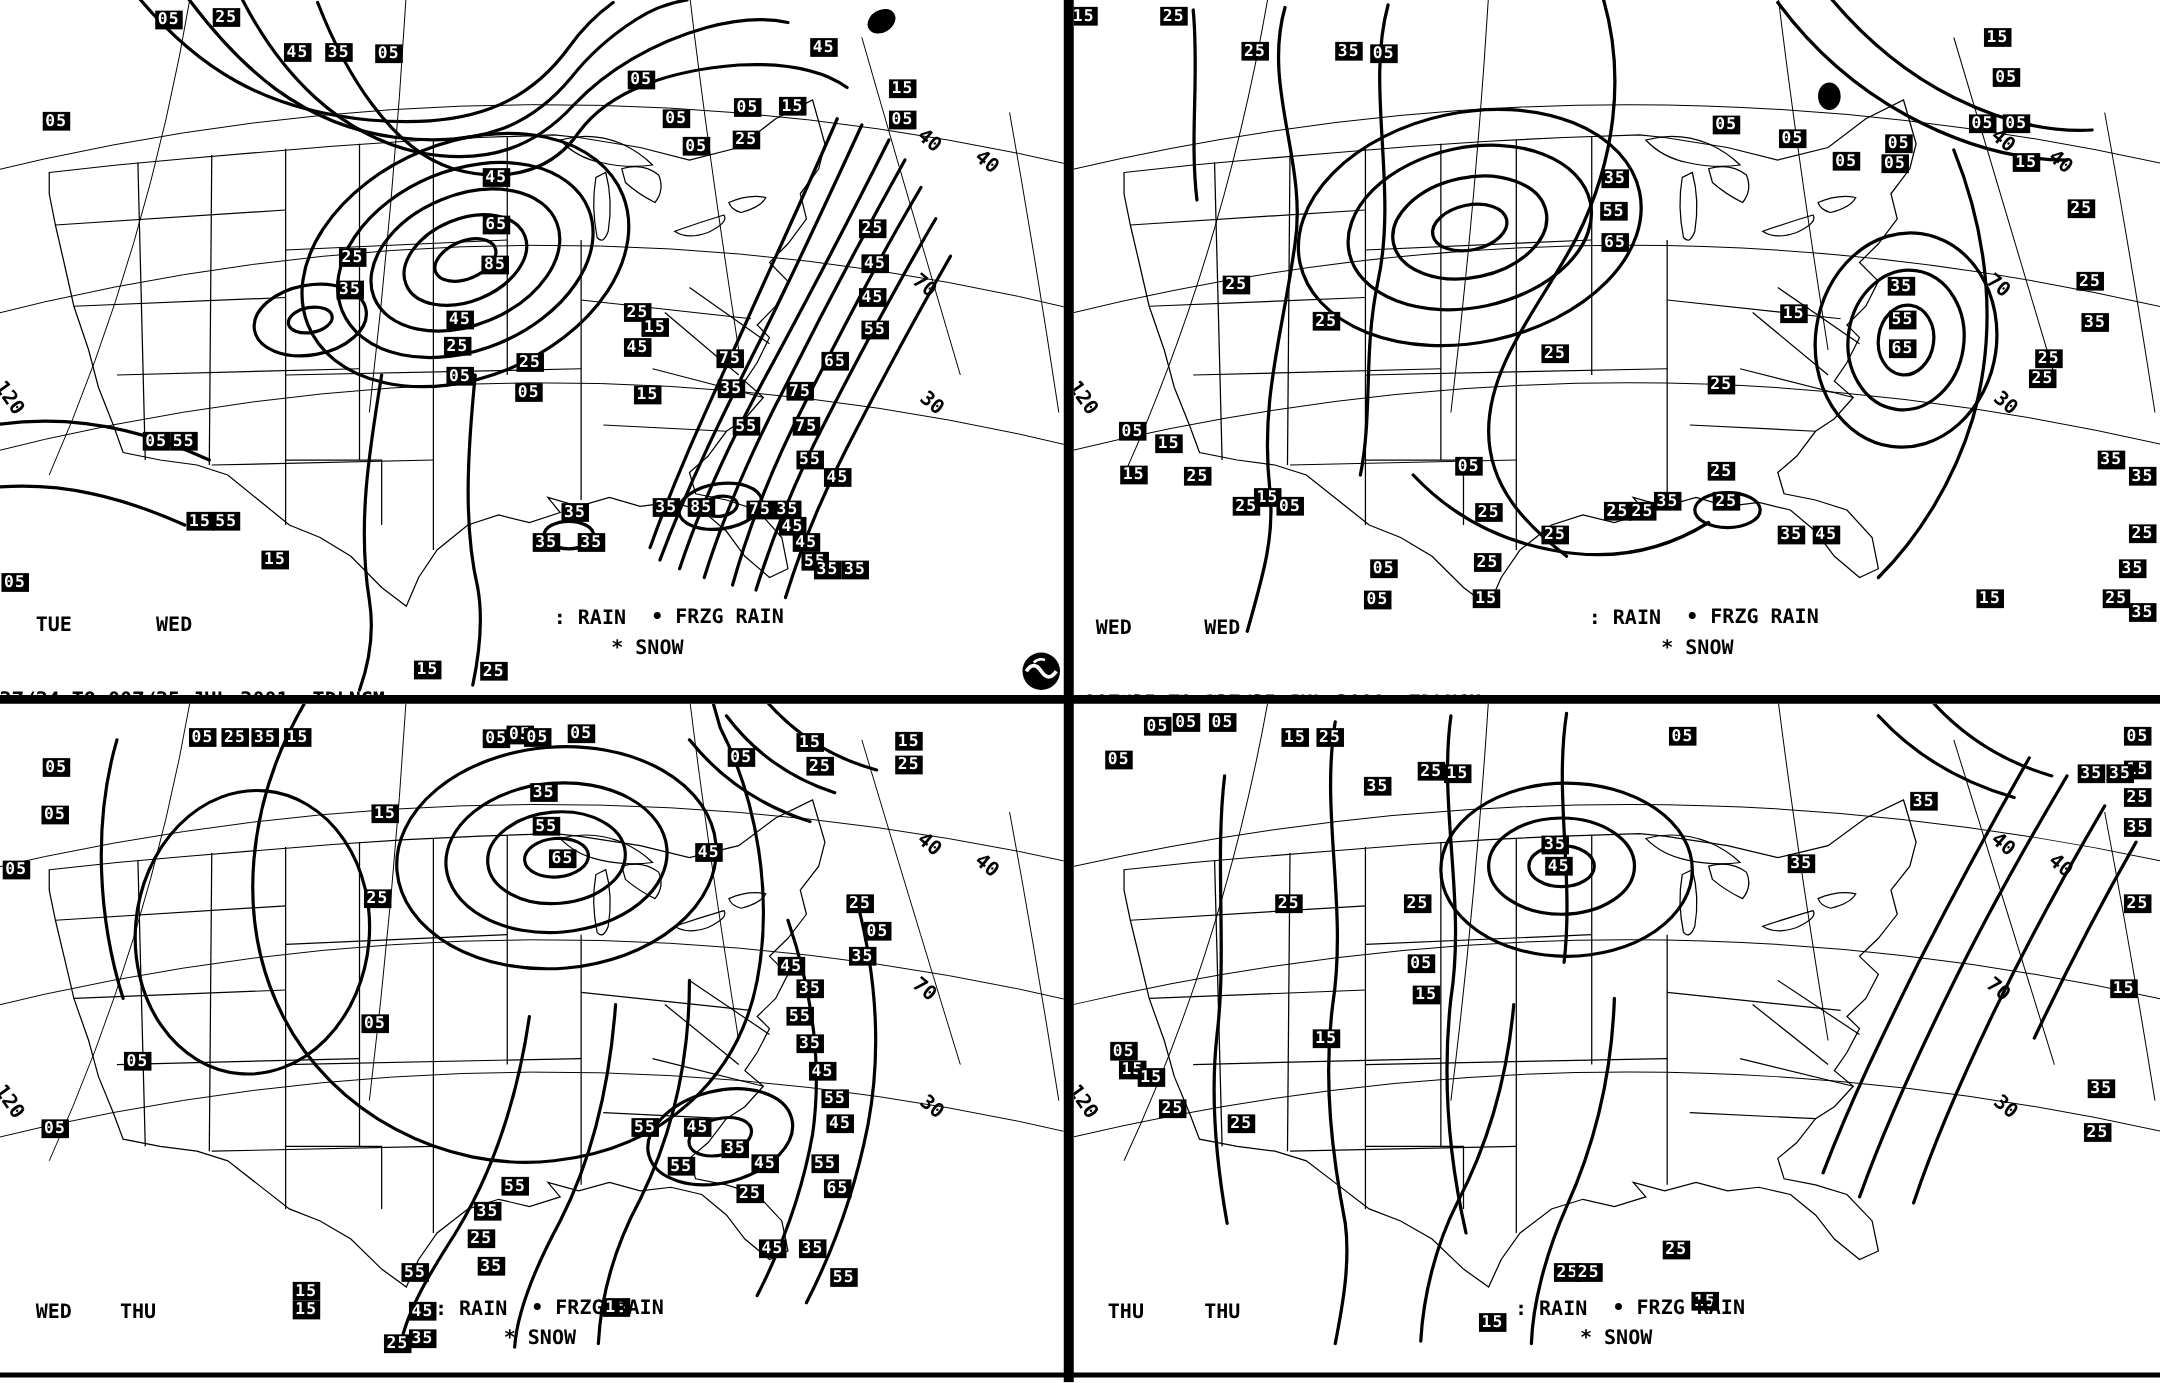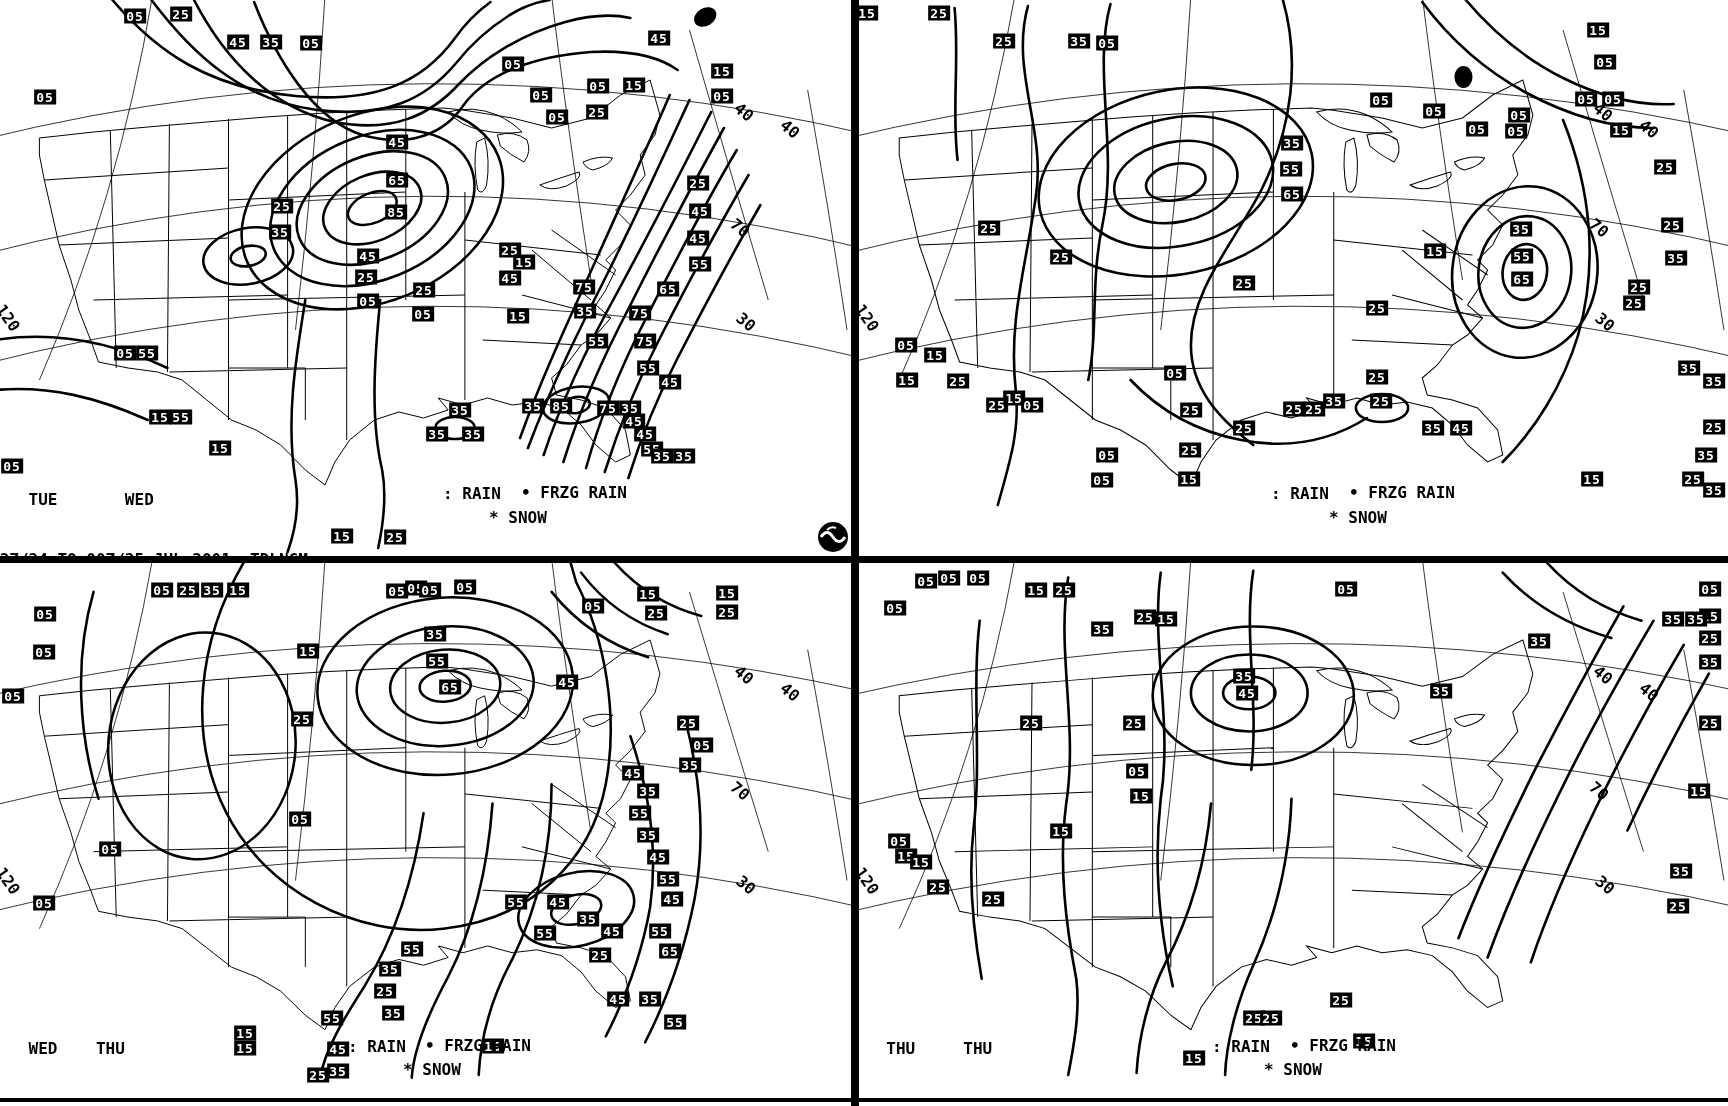--- a/index.html
+++ b/index.html
@@ -272,20 +272,26 @@
         <div class="plab" style="left: 248px; top: 455px;">05</div>
         <div class="plab" style="left: 243px; top: 480px;">05</div>
         <div class="plab" style="left: 331px; top: 450px;">25</div>
         <div class="plab" style="left: 330px; top: 479px;">15</div>
         <div class="grat" style="left: 744px; top: 112px; transform: translate(-50%, -50%) rotate(40deg);">40</div>
         <div class="grat" style="left: 740px; top: 228px; transform: translate(-50%, -50%) rotate(40deg);">70</div>
         <div class="grat" style="left: 746px; top: 322px; transform: translate(-50%, -50%) rotate(40deg);">30</div>
         <div class="grat" style="left: 790px; top: 129px; transform: translate(-50%, -50%) rotate(40deg);">40</div>
         <div class="grat" style="left: 8px; top: 318px; transform: translate(-50%, -50%) rotate(55deg);">120</div>
       </div>
+    <div class="tblock" style="left:8px;top:452px">
+      <div> WED      WED</div>
+      <div>00Z/25 TO 12Z/25 JUL 2001  TDLNGM</div>
+      
+      
+    </div>
     <div class="agency" style="left:4px;top:528px">
       <div style="padding-left:26px">US DEPT OF COMMERCE</div>
       
     </div>
     <div class="legend">
         <span style="left: 412px; top: 484px;">: RAIN</span>
         <span style="left: 490px; top: 483px;">• FRZG RAIN</span>
         <span style="left: 470px; top: 508px;">* SNOW</span>
       </div>
   </div>

